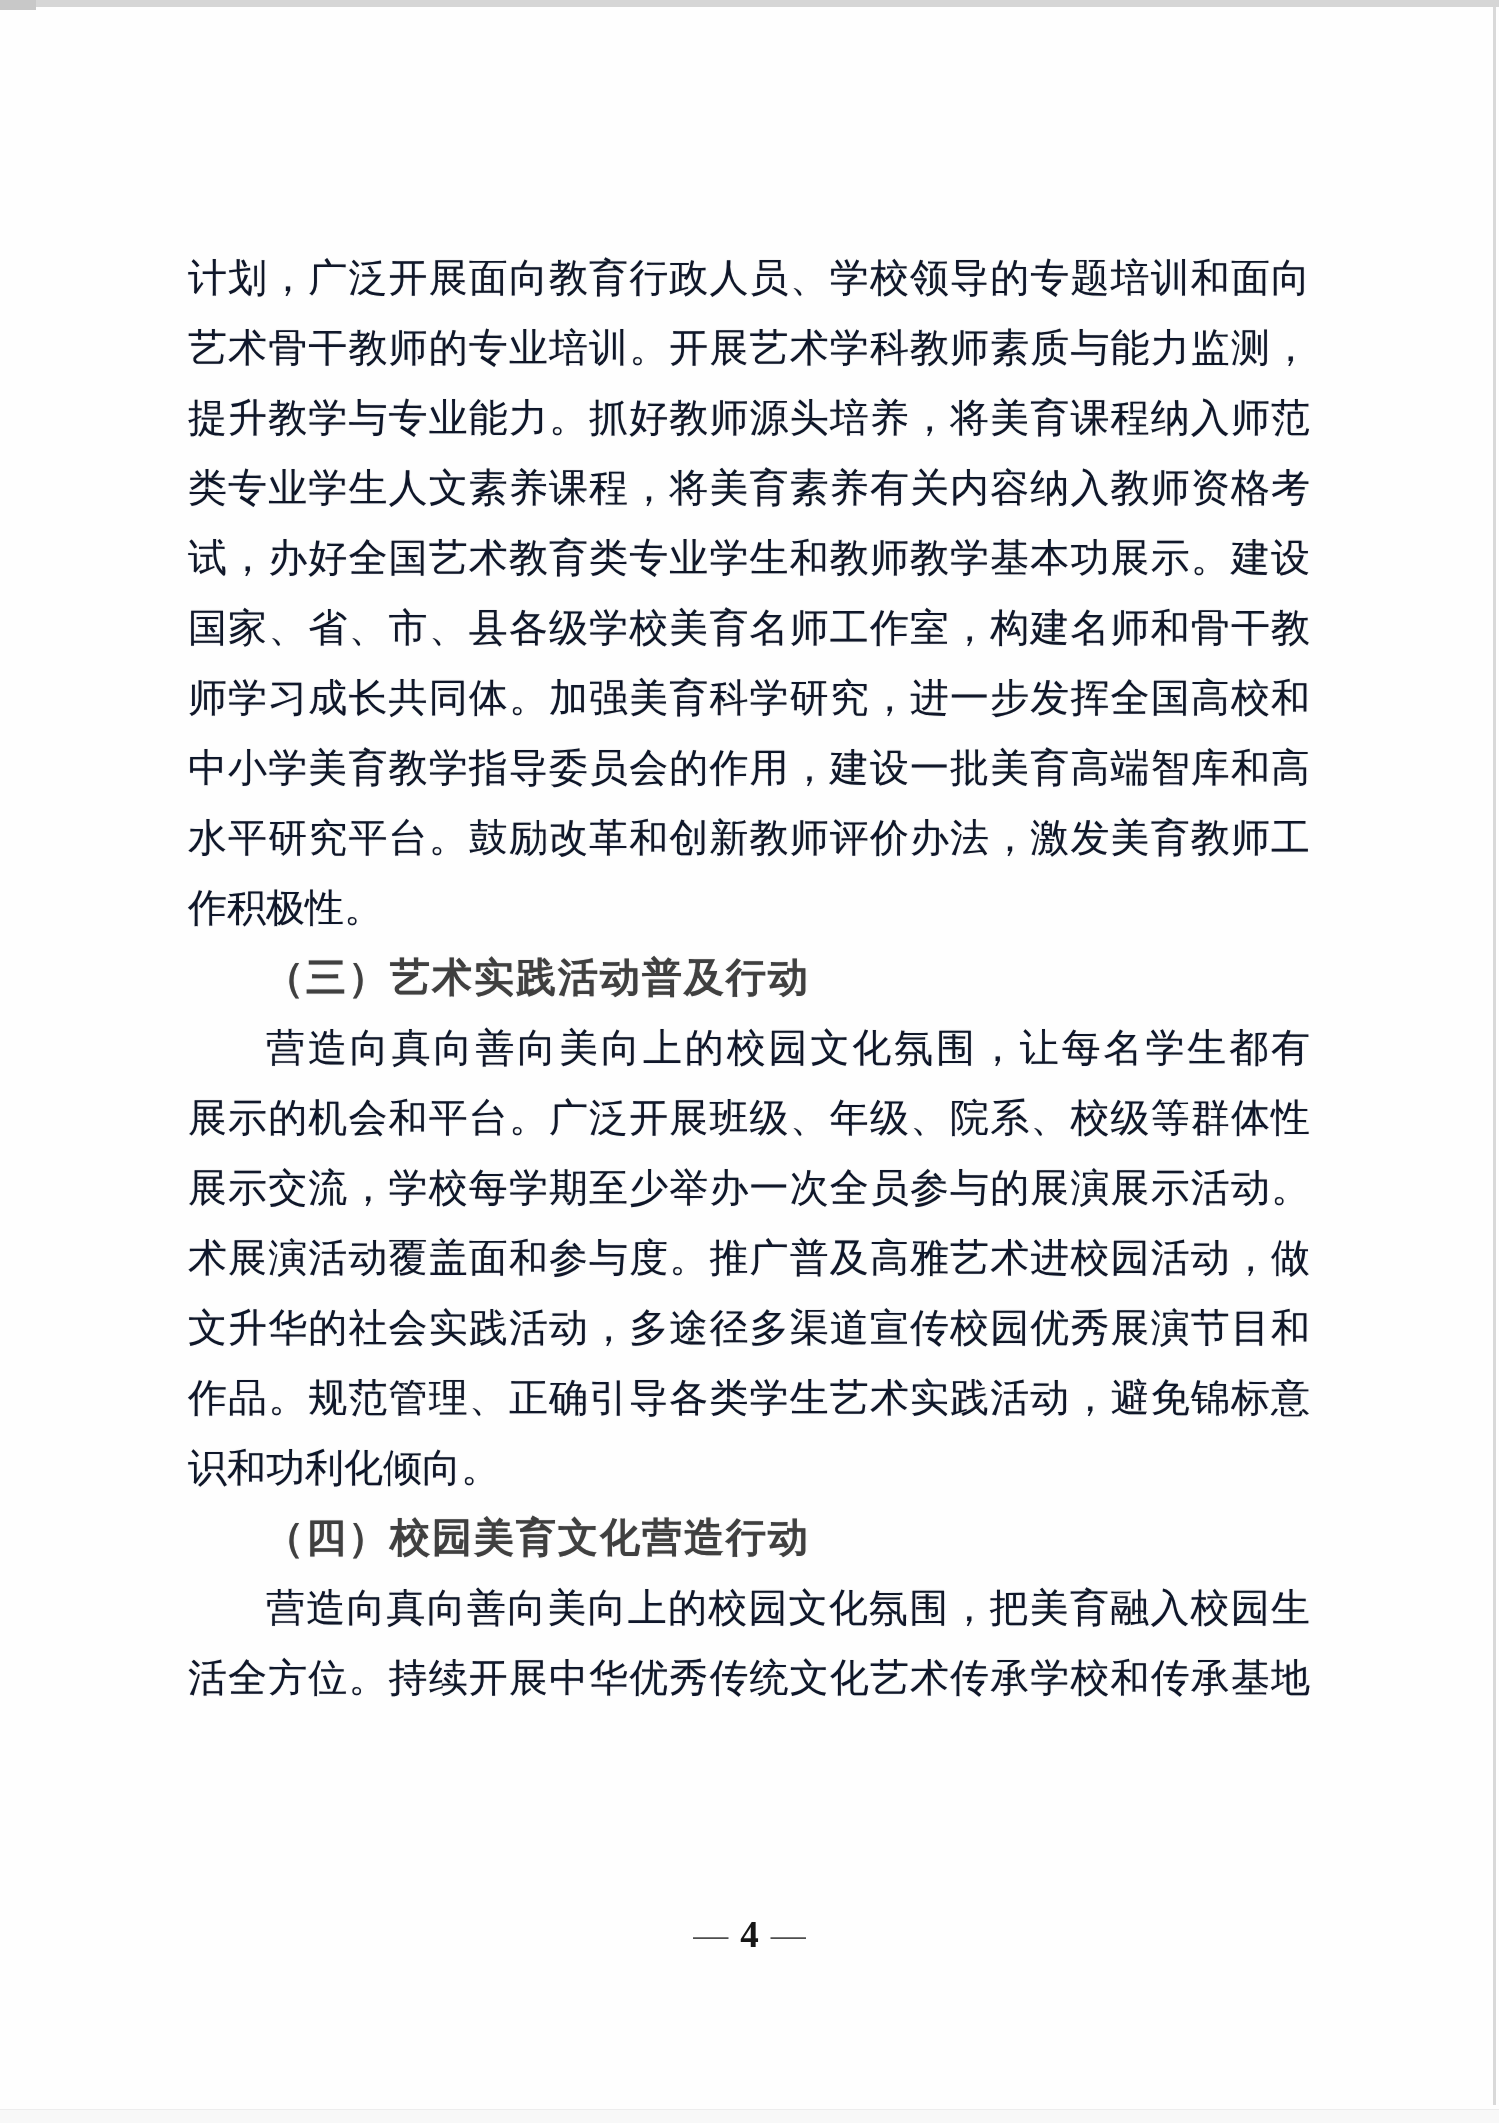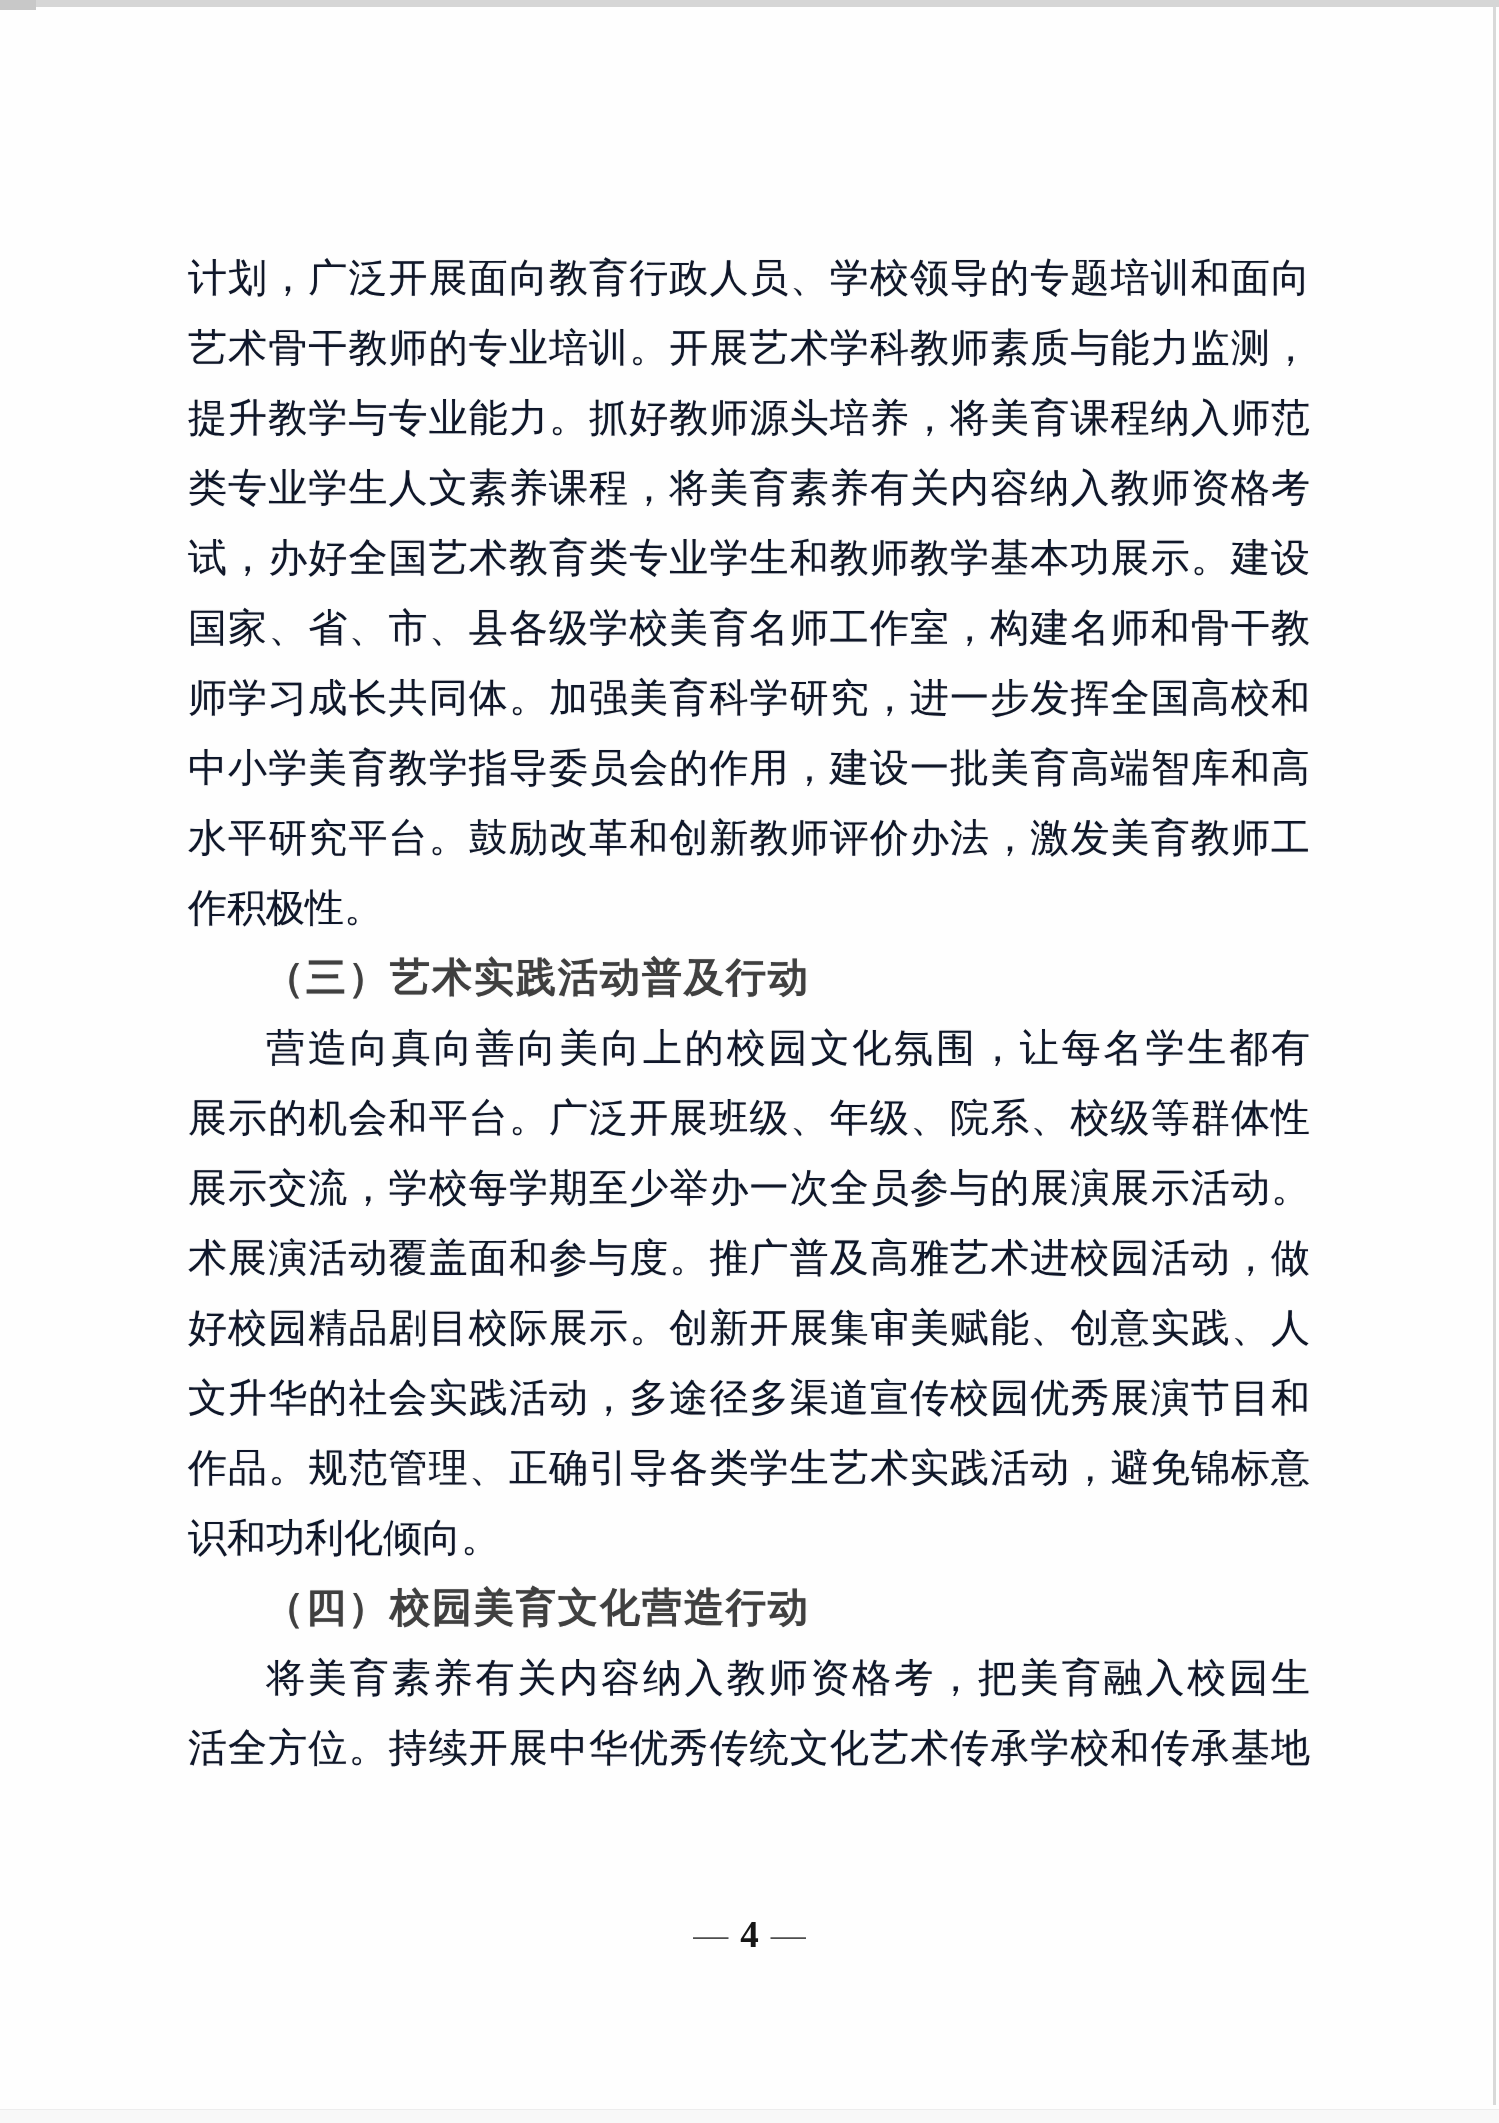--- a/index.html
+++ b/index.html
@@ -98,24 +98,23 @@
   <div class="line full">国家、省、市、县各级学校美育名师工作室，构建名师和骨干教</div>
   <div class="line full">师学习成长共同体。加强美育科学研究，进一步发挥全国高校和</div>
   <div class="line full">中小学美育教学指导委员会的作用，建设一批美育高端智库和高</div>
   <div class="line full">水平研究平台。鼓励改革和创新教师评价办法，激发美育教师工</div>
   <div class="line short">作积极性。</div>
   <div class="line heading">（三）艺术实践活动普及行动</div>
   <div class="line full indent">营造向真向善向美向上的校园文化氛围，让每名学生都有</div>
   <div class="line full">展示的机会和平台。广泛开展班级、年级、院系、校级等群体性</div>
   <div class="line full">展示交流，学校每学期至少举办一次全员参与的展演展示活动。</div>
   <div class="line full">术展演活动覆盖面和参与度。推广普及高雅艺术进校园活动，做</div>
-  <div class="line full">好校园精品剧目校际展示。创新开展集审美赋能、创意实践、人</div>
   <div class="line full">文升华的社会实践活动，多途径多渠道宣传校园优秀展演节目和</div>
   <div class="line full">作品。规范管理、正确引导各类学生艺术实践活动，避免锦标意</div>
   <div class="line short">识和功利化倾向。</div>
   <div class="line heading">（四）校园美育文化营造行动</div>
-  <div class="line full indent">将美育素养有关内容纳入教师资格考，把美育融入校园生</div>
+  <div class="line full indent">营造向真向善向美向上的校园文化氛围，把美育融入校园生</div>
   <div class="line full">活全方位。持续开展中华优秀传统文化艺术传承学校和传承基地</div>
 </div>
 
 <div class="footer">
   <span>—</span><span class="num">4</span><span>—</span>
 </div>
 
 </body></html>

